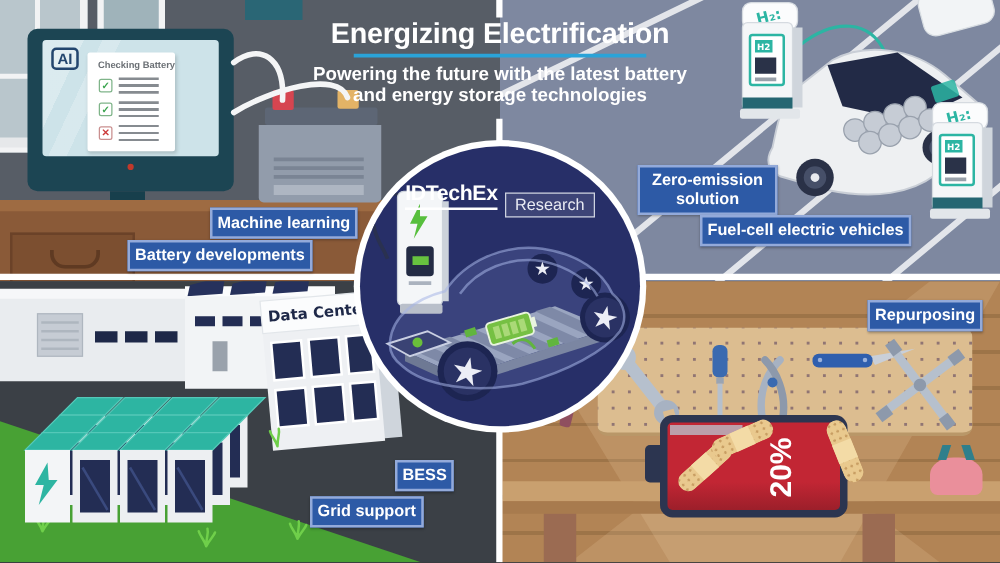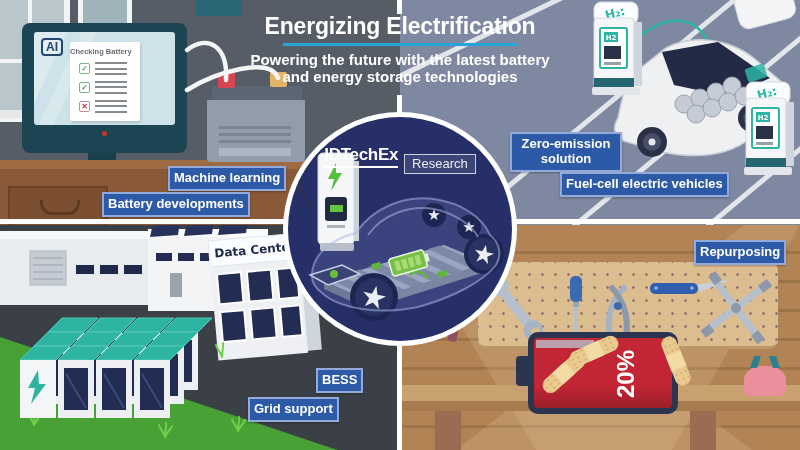--- a/index.html
+++ b/index.html
@@ -34,21 +34,21 @@
   .frame2{position:absolute;left:78px;top:-6px;width:44px;height:34px;background:#9fb3ba;border:5px solid #f2f3f4;}
   .tealbox{position:absolute;left:196px;top:0;width:46px;height:16px;background:#2a6675;}
   .bezel{position:absolute;left:22px;top:23px;width:165px;height:130px;background:#1c4553;border-radius:8px;}
   .screen{position:absolute;left:34px;top:32px;width:141px;height:93px;background:#cde3e9;border-radius:3px;overflow:hidden;}
   .screen::after{content:"";position:absolute;inset:0;
      background:linear-gradient(115deg,rgba(255,255,255,.28) 0 18%,transparent 18% 26%,rgba(255,255,255,.22) 26% 34%,transparent 34%);}
   .ai-badge{position:absolute;left:41px;top:38px;border:2.5px solid #23466e;border-radius:4px;
             color:#23466e;font-weight:700;font-size:12px;padding:0 3px;z-index:2;background:rgba(255,255,255,.25);}
   .paper{position:absolute;left:70px;top:42px;width:70px;height:74px;background:#fff;border-radius:2px;
          box-shadow:1px 2px 3px rgba(0,0,0,.15);z-index:2;padding-top:5px;}
-  .paper .ptitle{font-size:7.5px;font-weight:700;color:#6b7075;text-align:left;}
+  .paper .ptitle{font-size:7.5px;font-weight:700;color:#6b7075;text-align:right;}
   .crow{display:flex;align-items:center;gap:5px;margin:6px 0 0 9px;}
   .cb{width:9px;height:9px;border:1.5px solid #9aa0a6;border-radius:2px;font-size:8px;line-height:9px;
       text-align:center;font-weight:700;background:#fff;}
   .cb.ok{color:#3aa44e;border-color:#7fb489;}
   .cb.bad{color:#cc3b3b;border-color:#c98f8f;}
   .lines{width:32px;height:13px;
      background:repeating-linear-gradient(180deg,#868b90 0 2px,transparent 2px 5.5px);}
   .reddot{position:absolute;left:102px;top:131px;width:5px;height:5px;border-radius:50%;background:#c0392b;}
   .stand{position:absolute;left:88px;top:153px;width:28px;height:11px;background:#173f4c;}
   .standbase{position:absolute;left:72px;top:162px;width:60px;height:8px;background:#173f4c;border-radius:4px;}

